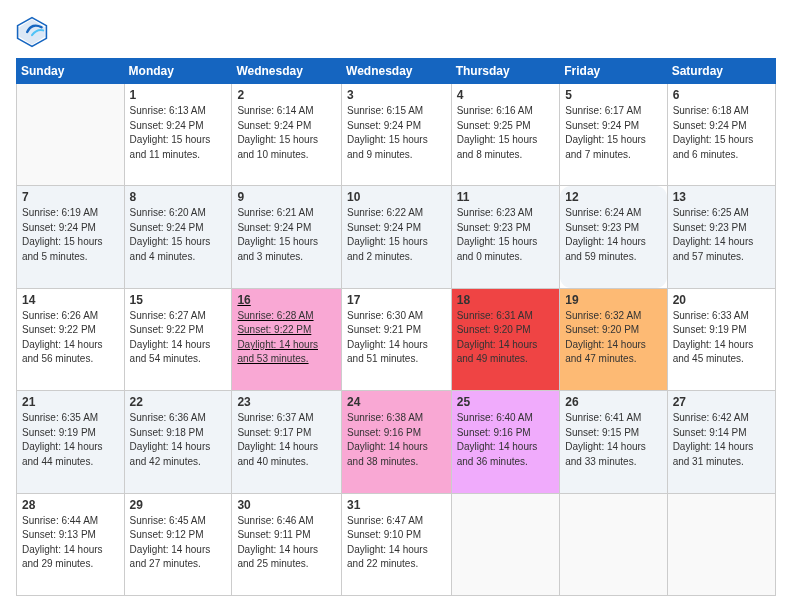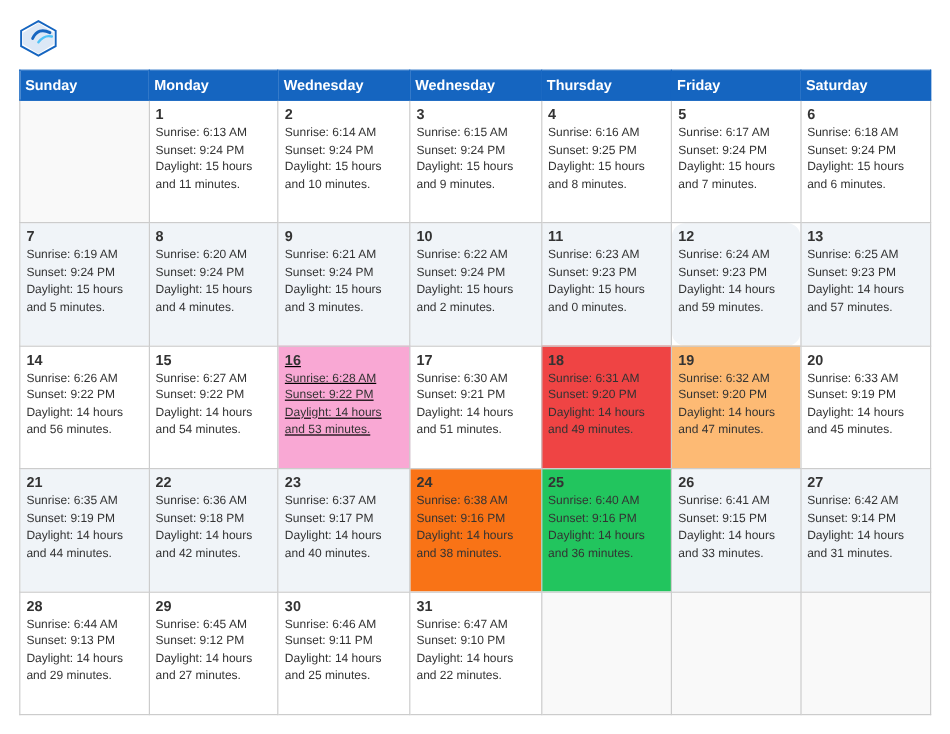--- a/index.html
+++ b/index.html
@@ -229,25 +229,25 @@
             <div class="cell-text">Sunrise: 6:35 AM<br>Sunset: 9:19 PM<br>Daylight: 14 hours<br>and 44 minutes.</div>
           </td>
           <td style="background-color: rgb(240, 244, 248); margin-top: 36px;">
             <span class="day-num">22</span>
             <div class="cell-text">Sunrise: 6:36 AM<br>Sunset: 9:18 PM<br>Daylight: 14 hours<br>and 42 minutes.</div>
           </td>
           <td style="background-color: rgb(240, 244, 248);">
             <span class="day-num">23</span>
             <div class="cell-text">Sunrise: 6:37 AM<br>Sunset: 9:17 PM<br>Daylight: 14 hours<br>and 40 minutes.</div>
           </td>
-          <td style="background-color: #f97316; margin-left: 48px;">
+          <td style="background-color: #f9a8d4; margin-left: 48px;">
             <span class="day-num">24</span>
             <div class="cell-text">Sunrise: 6:38 AM<br>Sunset: 9:16 PM<br>Daylight: 14 hours<br>and 38 minutes.</div>
           </td>
-          <td style="background-color: #22c55e;">
+          <td style="background-color: #f0abfc;">
             <span class="day-num">25</span>
             <div class="cell-text">Sunrise: 6:40 AM<br>Sunset: 9:16 PM<br>Daylight: 14 hours<br>and 36 minutes.</div>
           </td>
           <td style="background-color: rgb(240, 244, 248);">
             <span class="day-num">26</span>
             <div class="cell-text">Sunrise: 6:41 AM<br>Sunset: 9:15 PM<br>Daylight: 14 hours<br>and 33 minutes.</div>
           </td>
           <td style="background-color: rgb(240, 244, 248);">
             <span class="day-num">27</span>
             <div class="cell-text">Sunrise: 6:42 AM<br>Sunset: 9:14 PM<br>Daylight: 14 hours<br>and 31 minutes.</div>

